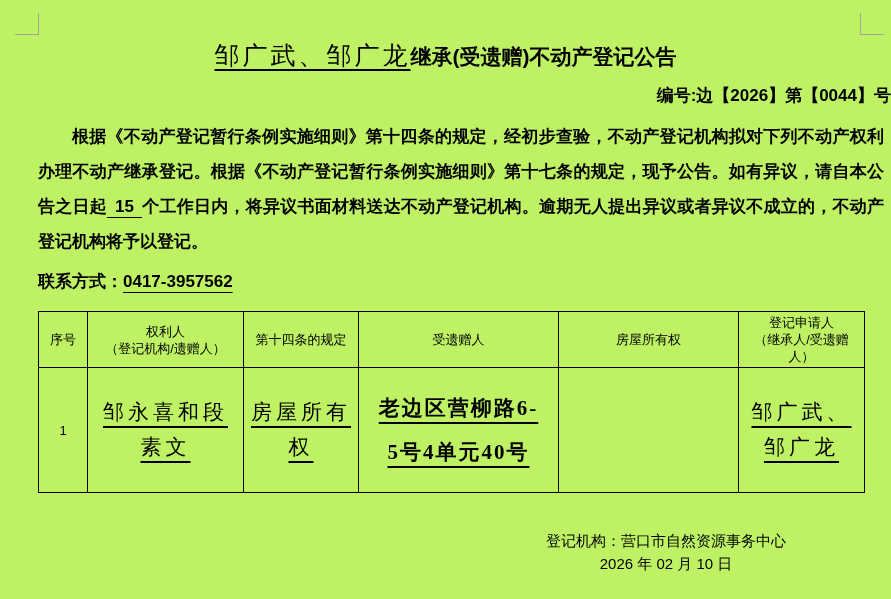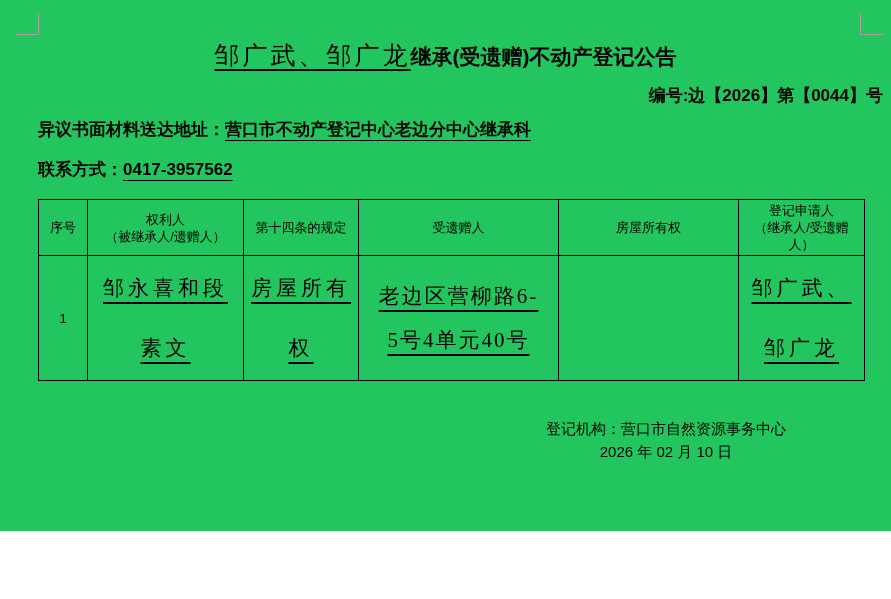--- a/index.html
+++ b/index.html
@@ -1,20 +1,20 @@
 <!DOCTYPE html>
 <html><head>
 <meta charset="utf-8">
 <style>
   html, body { margin: 0; padding: 0; background: #fff; }
   .page {
     position: relative;
     width: 891px;
-    height: 531px;
-    background: #22c55e;
+    height: 599px;
+    background: #bef264;
     color: #000;
     font-family: "Liberation Sans", "DejaVu Sans", sans-serif;
     overflow: hidden;
   }
   
   .corner { position: absolute; width: 23px; height: 21px; top: 13px; }
   .corner-tl { left: 15px; border-right: 1px solid #a3a3a3; border-bottom: 1px solid #a3a3a3; }
   .corner-tr { right: 7px; border-left: 1px solid #a3a3a3; border-bottom: 1px solid #a3a3a3; }
 
   .title {
@@ -30,21 +30,21 @@
     text-decoration: underline;
     text-underline-offset: 5px;
   }
   .title-rest {
     font-size: 21px;
     font-weight: bold;
   }
   .doc-no {
     margin-top: 12px;
     text-align: right;
-    padding-right: 8px;
+    padding-right: 0;
     font-size: 17px;
     font-weight: bold;
     line-height: 22px;
   }
   .body-para {
     margin: 12px 7px 0 38px;
     font-size: 17px;
     font-weight: 600;
     line-height: 35px;
     text-align: justify;
@@ -88,28 +88,28 @@
     line-height: 17px;
     white-space: pre-line;
     height: 39px;
   }
   .notice-table td { height: 120px; }
   td.cell-seq { font-size: 13px; }
   td.cell-data {
     font-family: "Liberation Serif", "DejaVu Serif", serif;
     font-size: 21px;
     letter-spacing: 4px;
-    line-height: 60px;
+    line-height: 35px;
   }
   td.cell-data .cell-text {
     text-decoration: underline;
     text-underline-offset: 7px;
   }
   td.cell-location { line-height: 44px; letter-spacing: 2px; }
-  td.cell-location .cell-text { display: inline-block; width: 160px; }
+  td.cell-location .cell-text { display: inline-block; width: 160px; font-weight: bold; }
   .footer {
     margin: 36px 105px 0 auto;
     width: fit-content;
     text-align: center;
     font-size: 15px;
     line-height: 23px;
   }
   .footer div { white-space: nowrap; margin-left: 47px; }
 </style>
 </head>
@@ -119,43 +119,43 @@
 
   <div class="corner corner-tl"></div>
   <div class="corner corner-tr"></div>
 
   <div class="title">
     <span class="title-names">邹广武、邹广龙</span><span class="title-rest">继承(受遗赠)不动产登记公告</span>
   </div>
 
   <div class="doc-no">编号:边【2026】第【0044】号</div>
 
+  <p class="body-para">
+    <span>根据《不动产登记暂行条例实施细则》第十四条的规定，经初步查验，不动产登记机构拟对下列不动产权利办理不动产继承登记。根据《不动产登记暂行条例实施细则》第十七条的规定，现予公告。如有异议，请自本公告之日起</span><span class="days-underline">15</span><span>个工作日内，将异议书面材料送达不动产登记机构。逾期无人提出异议或者异议不成立的，不动产登记机构将予以登记。</span>
+  </p>
 
-  <div class="info-line">
-    <span>异议书面材料送达地址：</span><span class="u-value">营口市不动产登记中心老边分中心继承科</span>
-  </div>
 
   <div class="info-line">
     <span>联系方式：</span><span class="u-value">0417-3957562</span>
   </div>
 
   <table class="notice-table">
     <colgroup>
       <col style="width:49px">
         <col style="width:156px">
         <col style="width:115px">
         <col style="width:200px">
         <col style="width:180px">
         <col style="width:126px">
     </colgroup>
     <thead>
       <tr>
         <th>序号</th>
         <th>权利人
-（被继承人/遗赠人）</th>
+（登记机构/遗赠人）</th>
         <th>第十四条的规定</th>
         <th>受遗赠人</th>
         <th>房屋所有权</th>
         <th>登记申请人
 （继承人/受遗赠人）</th>
       </tr>
     </thead>
     <tbody>
       <tr>
         <td class="cell-seq">1</td>

